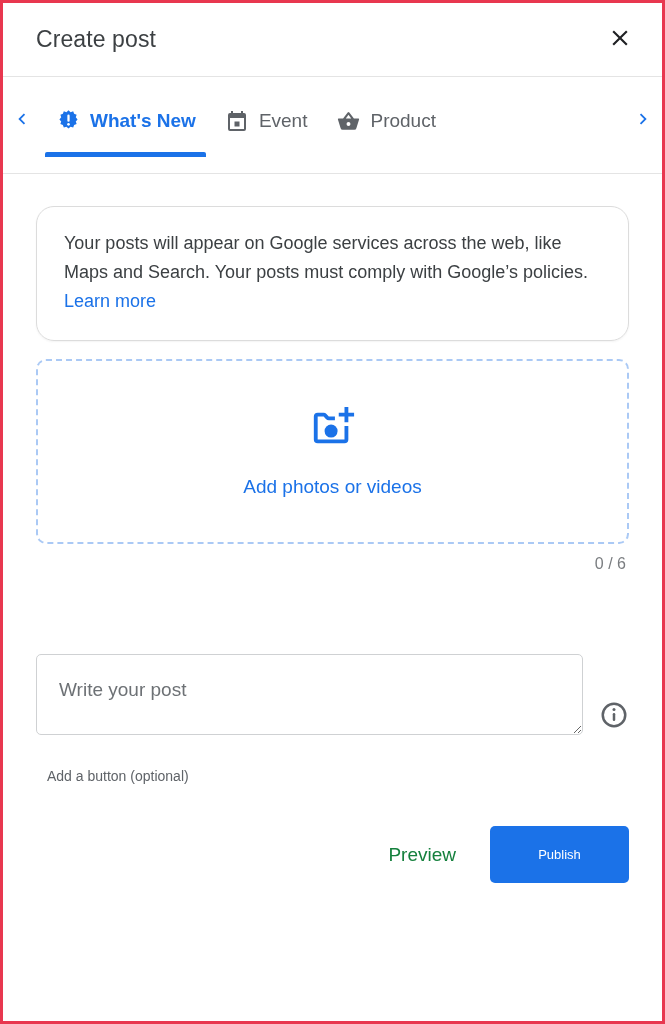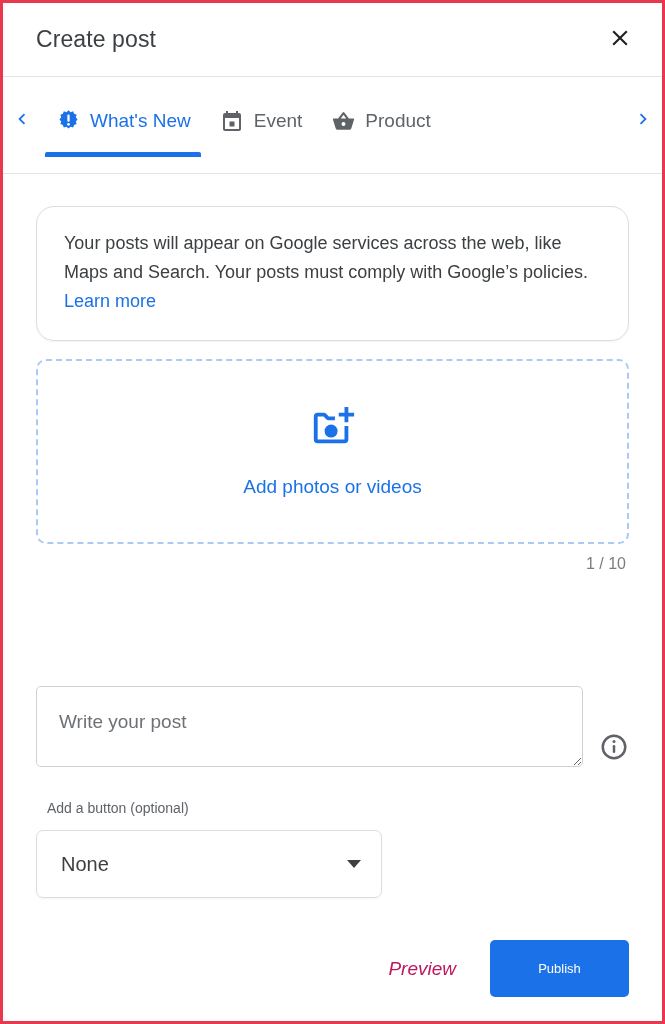--- a/index.html
+++ b/index.html
@@ -86,21 +86,21 @@
     white-space: nowrap;
   }
   .tab .tab-icon {
     display: flex;
     align-items: center;
     justify-content: center;
     width: 26px;
     height: 26px;
     color: #5f6368;
   }
-  .tab.active { color: #1b72e8; }
+  .tab.active { color: #1b72e8; font-weight: bold; }
   .tab.active .tab-icon { color: #1b72e8; }
   .tab-underline {
     position: absolute;
     left: 4px;
     right: 4px;
     bottom: -8px;
     height: 5px;
     background: #1b72e8;
     border-radius: 2px 2px 0 0;
   }
@@ -153,21 +153,21 @@
   }
   .photo-counter {
     text-align: right;
     font-size: 16px;
     color: #7a7d80;
     margin-top: 11px;
     padding-right: 3px;
   }
 
   .post-row {
-    margin-top: 113px;
+    margin-top: 81px;
     display: flex;
     align-items: flex-start;
     gap: 16px;
   }
   .post-textarea {
     width: 560px;
     height: 81px;
     box-sizing: border-box;
     border: 1px solid #cfd1d3;
     border-radius: 5px;
@@ -222,25 +222,24 @@
   .footer {
     margin-top: 42px;
     display: flex;
     align-items: center;
     justify-content: flex-end;
     gap: 16px;
     padding-right: 0px;
   }
   .btn-text {
     font-size: 19px;
-    color: #be185d;
+    color: #15803d;
     padding: 12px 18px;
     cursor: pointer;
     border-radius: 4px;
-    font-style: italic;
   }
   .btn-primary {
     font-size: 13px;
     color: #ffffff;
     background: #1b72e8;
     border: none;
     border-radius: 5px;
     padding: 0 30px;
     height: 57px;
     min-width: 139px;
@@ -331,39 +330,35 @@
       <span class="camera-icon">
         <svg width="46" height="46" viewBox="0 0 24 24" aria-hidden="true">
           <path d="M20 4V1h-2v3h-3v2h3v3h2V6h3V4z" fill="currentColor"></path>
           <path d="M13 6H9.8L8.6 4.7A2 2 0 0 0 7.1 4H4a2 2 0 0 0-2 2v12a2 2 0 0 0 2 2h14a2 2 0 0 0 2-2v-7h-2v7H4V6h3.1l1.2 1.3A2 2 0 0 0 9.8 8H13z" fill="currentColor"></path>
           <circle cx="11" cy="13.6" r="3.4" fill="currentColor"></circle>
         </svg>
       </span>
       <div class="dropzone-label">Add photos or videos</div>
     </div>
 
-    <div class="photo-counter">1 / 10</div>
+    <div class="photo-counter">0 / 6</div>
 
     <div class="post-row">
       <textarea class="post-textarea" placeholder="Write your post" style=""></textarea>
       <span class="info-icon">
         <svg width="30" height="30" viewBox="0 0 24 24" aria-hidden="true">
           <path d="M12 2a10 10 0 1 0 10 10A10 10 0 0 0 12 2zm0 18a8 8 0 1 1 8-8 8 8 0 0 1-8 8z" fill="currentColor"></path>
           <rect x="11" y="10.4" width="2" height="6.4" rx="1" fill="currentColor"></rect>
           <circle cx="12" cy="7.6" r="1.2" fill="currentColor"></circle>
         </svg>
       </span>
     </div>
 
     <div class="field-label">Add a button (optional)</div>
 
-    <div class="select-wrap">
-      <span class="select-value">None</span>
-      <span class="caret"></span>
-    </div>
 
     <div class="footer">
       <div class="btn-text">Preview</div>
       <button class="btn-primary">Publish</button>
     </div>
 
   </div>
 </div>
 
 </body></html>

